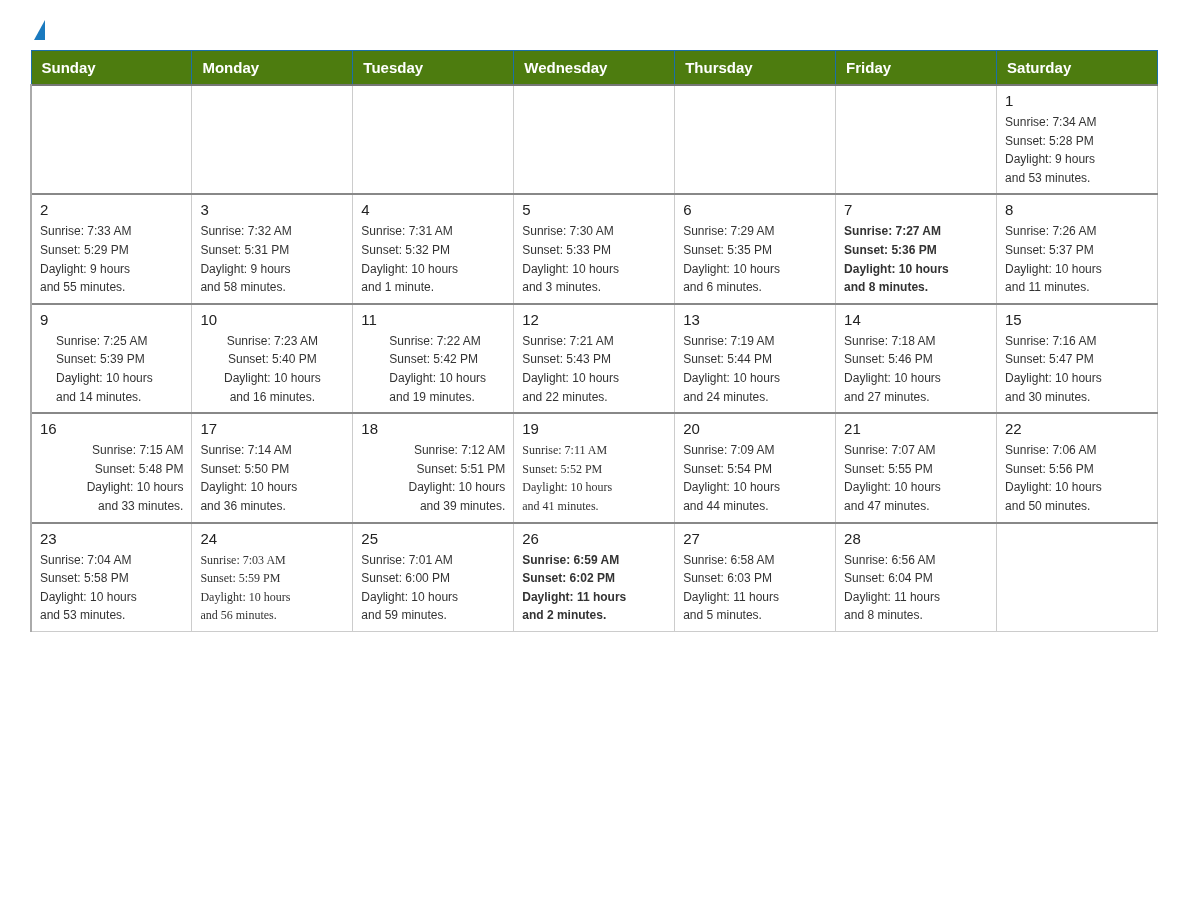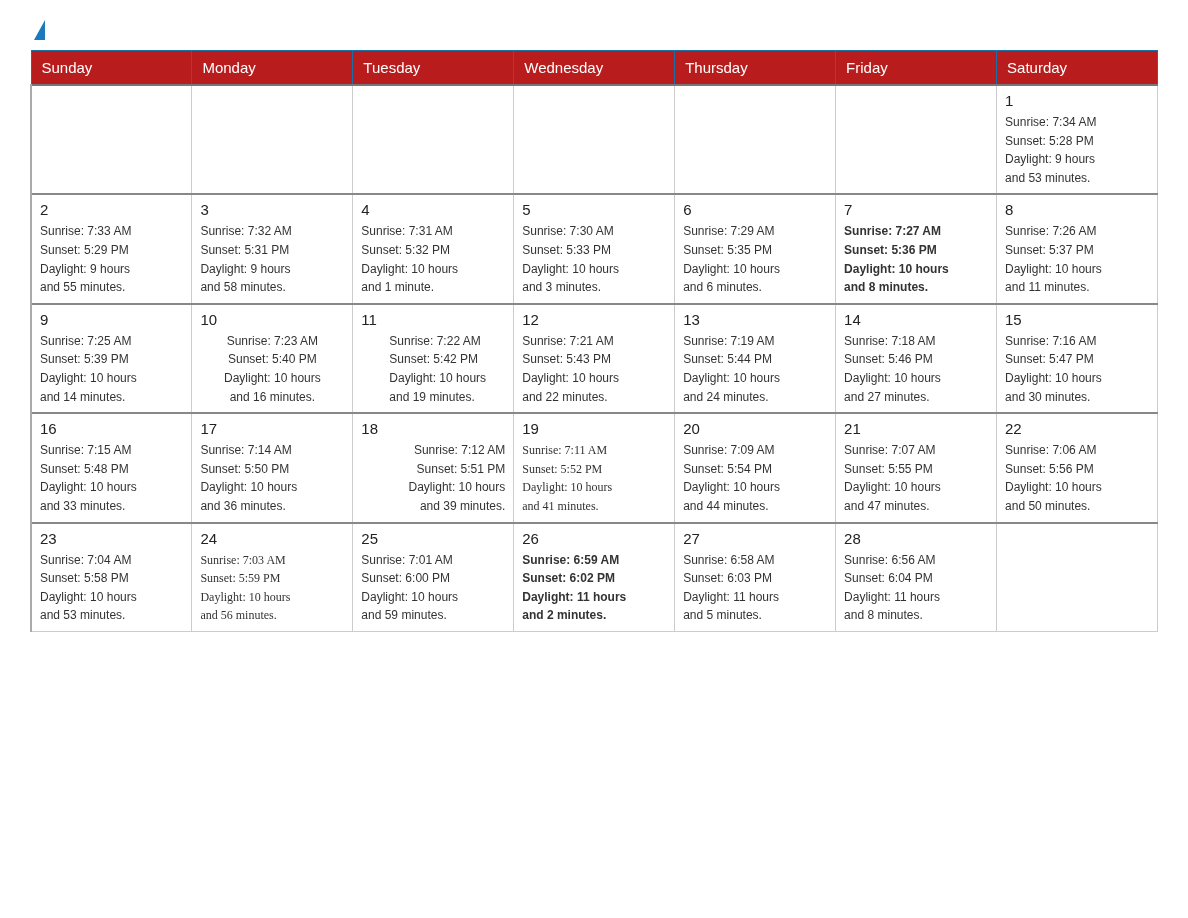--- a/index.html
+++ b/index.html
@@ -48,24 +48,24 @@
       font-size: 18px;
       color: #444;
       margin-top: 4px;
     }
     .calendar {
       width: 100%;
       border-collapse: collapse;
       margin-top: 10px;
     }
     .calendar th {
-      background-color: #b91c1c;
+      background-color: #4d7c0f;
       color: white;
       font-size: 15px;
-      font-weight: normal;
+      font-weight: bold;
       padding: 8px 10px;
       text-align: left;
       border: 1px solid #1a6fa8;
       margin-left: 36px;
     }
     .calendar td {
       vertical-align: top;
       border: 1px solid #ccc;
       padding: 6px 8px;
       width: calc(100% / 7);
@@ -196,21 +196,21 @@
           <div class="day-number">8</div>
           <div class="day-info" style="white-space: pre-line;">Sunrise: 7:26 AM
 Sunset: 5:37 PM
 Daylight: 10 hours
 and 11 minutes.</div>
         </td>
       </tr>
       <tr class="row-separator">
         <td>
           <div class="day-number">9</div>
-          <div class="day-info" style="white-space: pre-line;">Sunrise: 7:25 AM
+          <div class="day-info" style="white-space: pre-line; margin-left: 16px;">Sunrise: 7:25 AM
 Sunset: 5:39 PM
 Daylight: 10 hours
 and 14 minutes.</div>
         </td>
         <td>
           <div class="day-number">10</div>
           <div class="day-info" style="white-space: pre-line; text-align: center;">Sunrise: 7:23 AM
 Sunset: 5:40 PM
 Daylight: 10 hours
 and 16 minutes.</div>
@@ -247,21 +247,21 @@
           <div class="day-number">15</div>
           <div class="day-info" style="white-space: pre-line;">Sunrise: 7:16 AM
 Sunset: 5:47 PM
 Daylight: 10 hours
 and 30 minutes.</div>
         </td>
       </tr>
       <tr class="row-separator">
         <td>
           <div class="day-number">16</div>
-          <div class="day-info" style="white-space: pre-line;">Sunrise: 7:15 AM
+          <div class="day-info" style="white-space: pre-line; text-align: right;">Sunrise: 7:15 AM
 Sunset: 5:48 PM
 Daylight: 10 hours
 and 33 minutes.</div>
         </td>
         <td>
           <div class="day-number">17</div>
           <div class="day-info" style="white-space: pre-line;">Sunrise: 7:14 AM
 Sunset: 5:50 PM
 Daylight: 10 hours
 and 36 minutes.</div>

